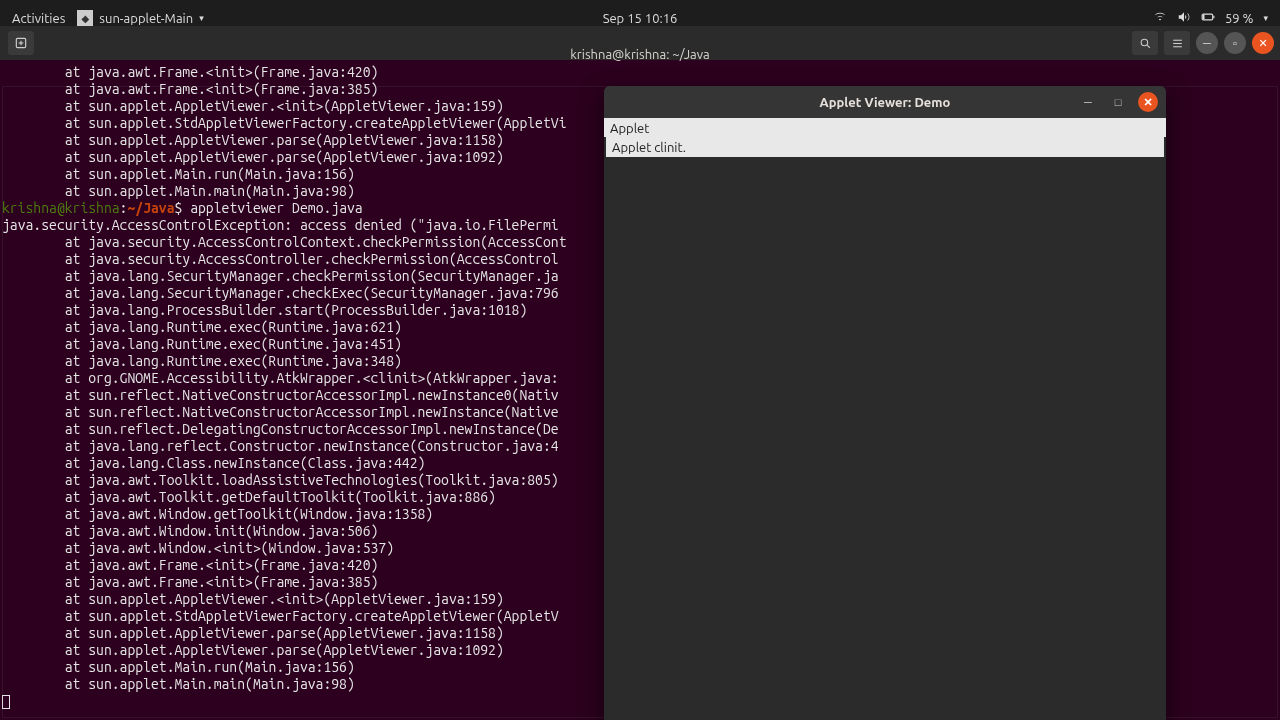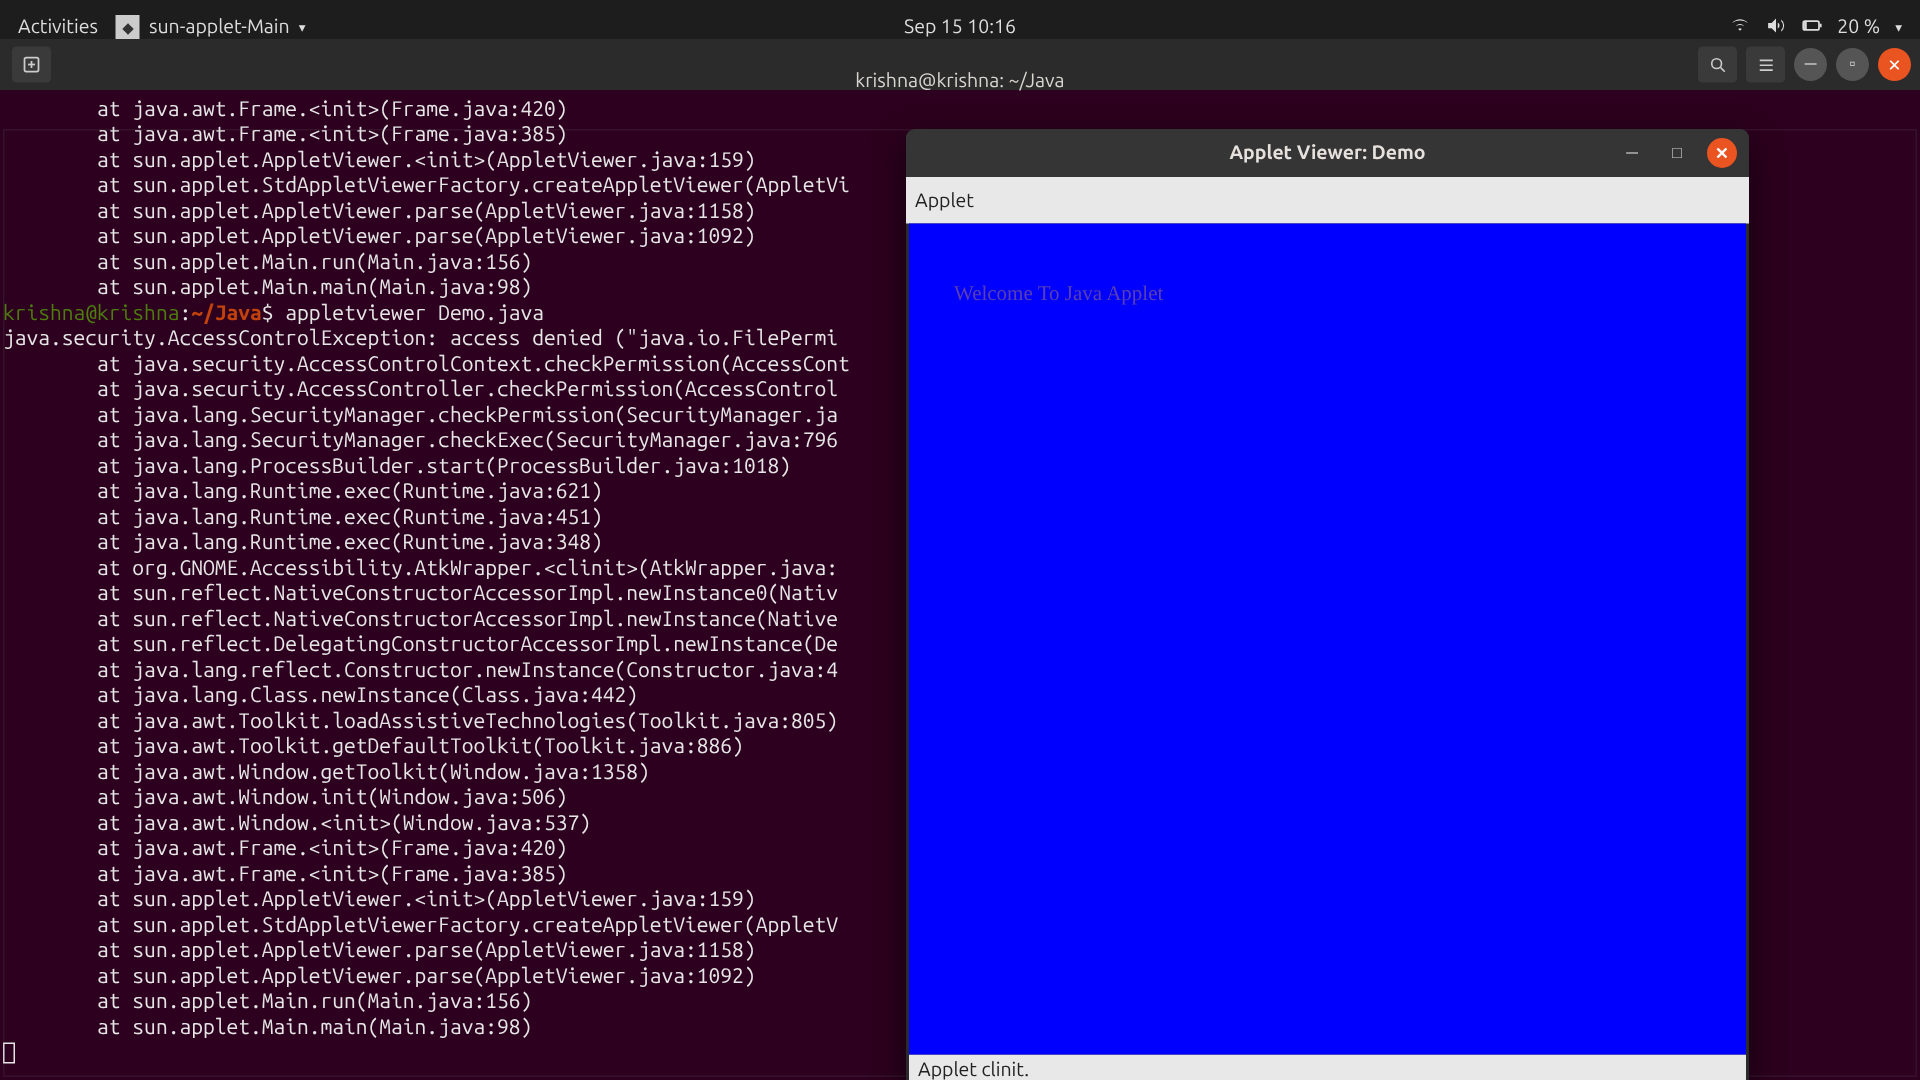--- a/index.html
+++ b/index.html
@@ -29,21 +29,21 @@
   .cursor-box { display:inline-block; width:8px; height:14px; border:1px solid #e6e6e6; margin-top:2px;}
   .faint-border { position:absolute; top:60px; left:2px; right:2px; bottom:2px; border:1px solid rgba(120,120,120,0.15); pointer-events:none;}
   
   .applet-window { position:absolute; top:70px; left:604px; width:562px; height:640px; background:#2b2b2b; border-radius:6px 6px 0 0; box-shadow:0 8px 22px rgba(0,0,0,0.6);margin-top:16px;}
   .applet-title { height:32px; background:#353535; border-radius:6px 6px 0 0; color:#e6e1dc; display:flex; align-items:center; position:relative; font-size:13px; font-weight:bold;}
   .applet-title .t{ position:absolute; left:50%; transform:translateX(-50%);}
   .applet-title .btns{ position:absolute; right:8px; display:flex; gap:10px; align-items:center;}
   .wbtn { width:20px; height:20px; display:flex; align-items:center; justify-content:center; color:#ccc; font-size:11px;}
   .wbtn.minbox, .wbtn.maxbox { }
   .wbtn.close { width:20px; height:20px; border-radius:50%; background:#e95420; color:#fff;}
-  .applet-menubar { height:31px; background:#e8e8e8; color:#222; font-size:13px; display:flex; align-items:center; padding-left:6px;}
+  .applet-menubar { height:19px; background:#e8e8e8; color:#222; font-size:13px; display:flex; align-items:center; padding-left:6px;}
   .applet-canvas { background:#0000ff; position:relative; height:554px; margin:0 2px;}
   .applet-text { position:absolute; top:40px; left:30px; color:#5a3fb0; font-family:serif; font-size:14px;}
   .applet-status { height:20px; background:#e8e8e8; color:#222; font-size:13px; display:flex; align-items:center; padding-left:6px; margin:0 2px 2px 2px;}
 </style>
 </head>
 <body>
 
 <div class="topbar">
   <div class="left">
     <span>Activities</span>
@@ -65,21 +65,21 @@
           <path d="M3 9v6h4l5 5V4L7 9H3zm13 3a4 4 0 00-2-3.5v7A4 4 0 0016 12zm2-7v2a7 7 0 010 10v2a9 9 0 000-14z"></path>
         </svg>
     </span>
     <span>
       <svg class="ico" viewBox="0 0 24 24" fill="none" stroke="#ddd" stroke-width="2">
           <rect x="2" y="7" width="18" height="10" rx="2"></rect>
           <rect x="3" y="8" width="3" height="8" fill="#ddd" stroke="none"></rect>
           <line x1="22" y1="10" x2="22" y2="14"></line>
         </svg>
     </span>
-    <span>20 %</span>
+    <span>59 %</span>
     <span class="tri-down">▾</span>
   </div>
 </div>
 
 <div class="term-window">
   <div class="term-titlebar">
     <div class="leftbtn">
       <svg width="14" height="14" viewBox="0 0 24 24" fill="none" stroke="#ccc" stroke-width="2">
           <rect x="4" y="4" width="16" height="16" rx="2"></rect>
           <line x1="12" y1="8" x2="12" y2="16"></line>
@@ -152,19 +152,16 @@
     <span class="t">Applet Viewer: Demo</span>
     <div class="btns">
       <div class="wbtn minbox">─</div>
       <div class="wbtn maxbox">□</div>
       <div class="wbtn close">✕</div>
     </div>
   </div>
   <div class="applet-menubar">
     <span>Applet</span>
   </div>
-  <div class="applet-canvas">
-    <span class="applet-text">Welcome To Java Applet</span>
-  </div>
   <div class="applet-status">
     <span>Applet clinit.</span>
   </div>
 </div>
 
 </body></html>

